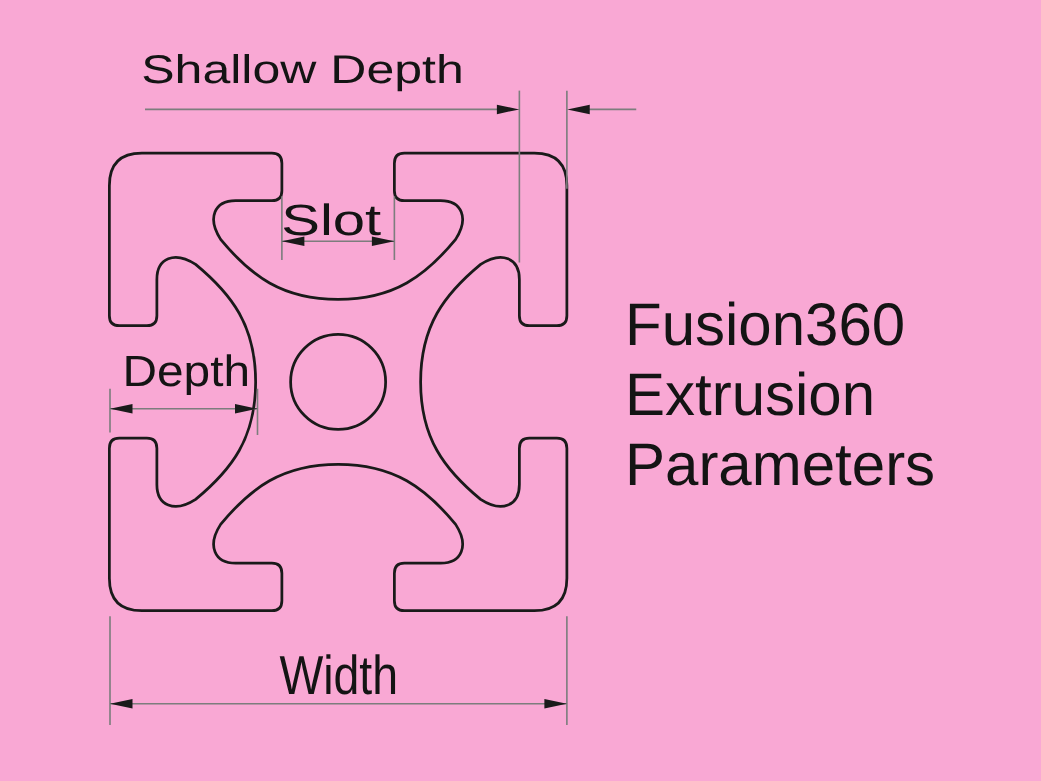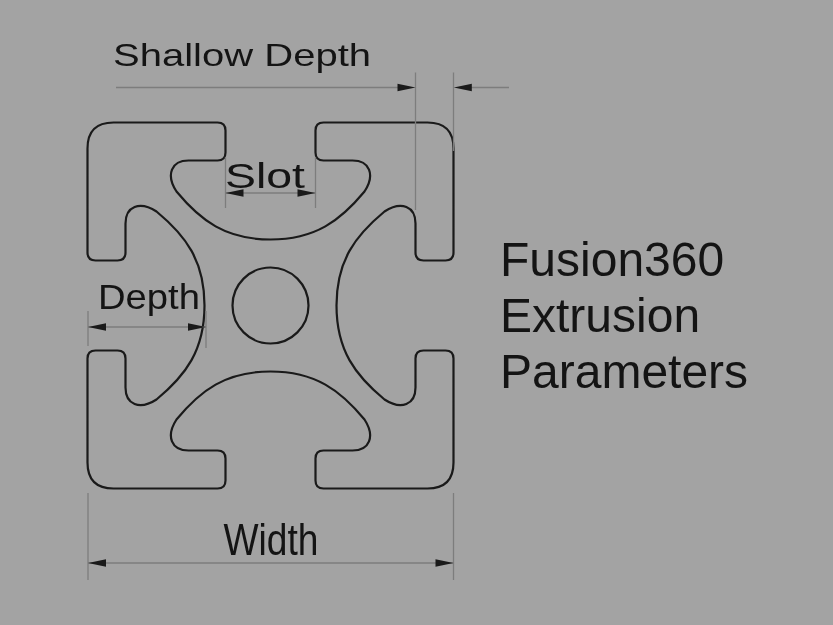--- a/index.html
+++ b/index.html
@@ -3,21 +3,21 @@
 <meta charset="utf-8">
 <style>
   html, body {
     margin: 0;
     padding: 0;
     background: #ffffff;
   }
   .page {
     width: 833px;
     height: 625px;
-    background: #a3a3a3;
+    background: #f9a8d4;
     position: relative;
     overflow: hidden;
     font-family: "Liberation Sans", sans-serif;
   }
   svg text {
     font-family: "Liberation Sans", sans-serif;
   }
   .dim-label {
     font-size: 35px;
   }

